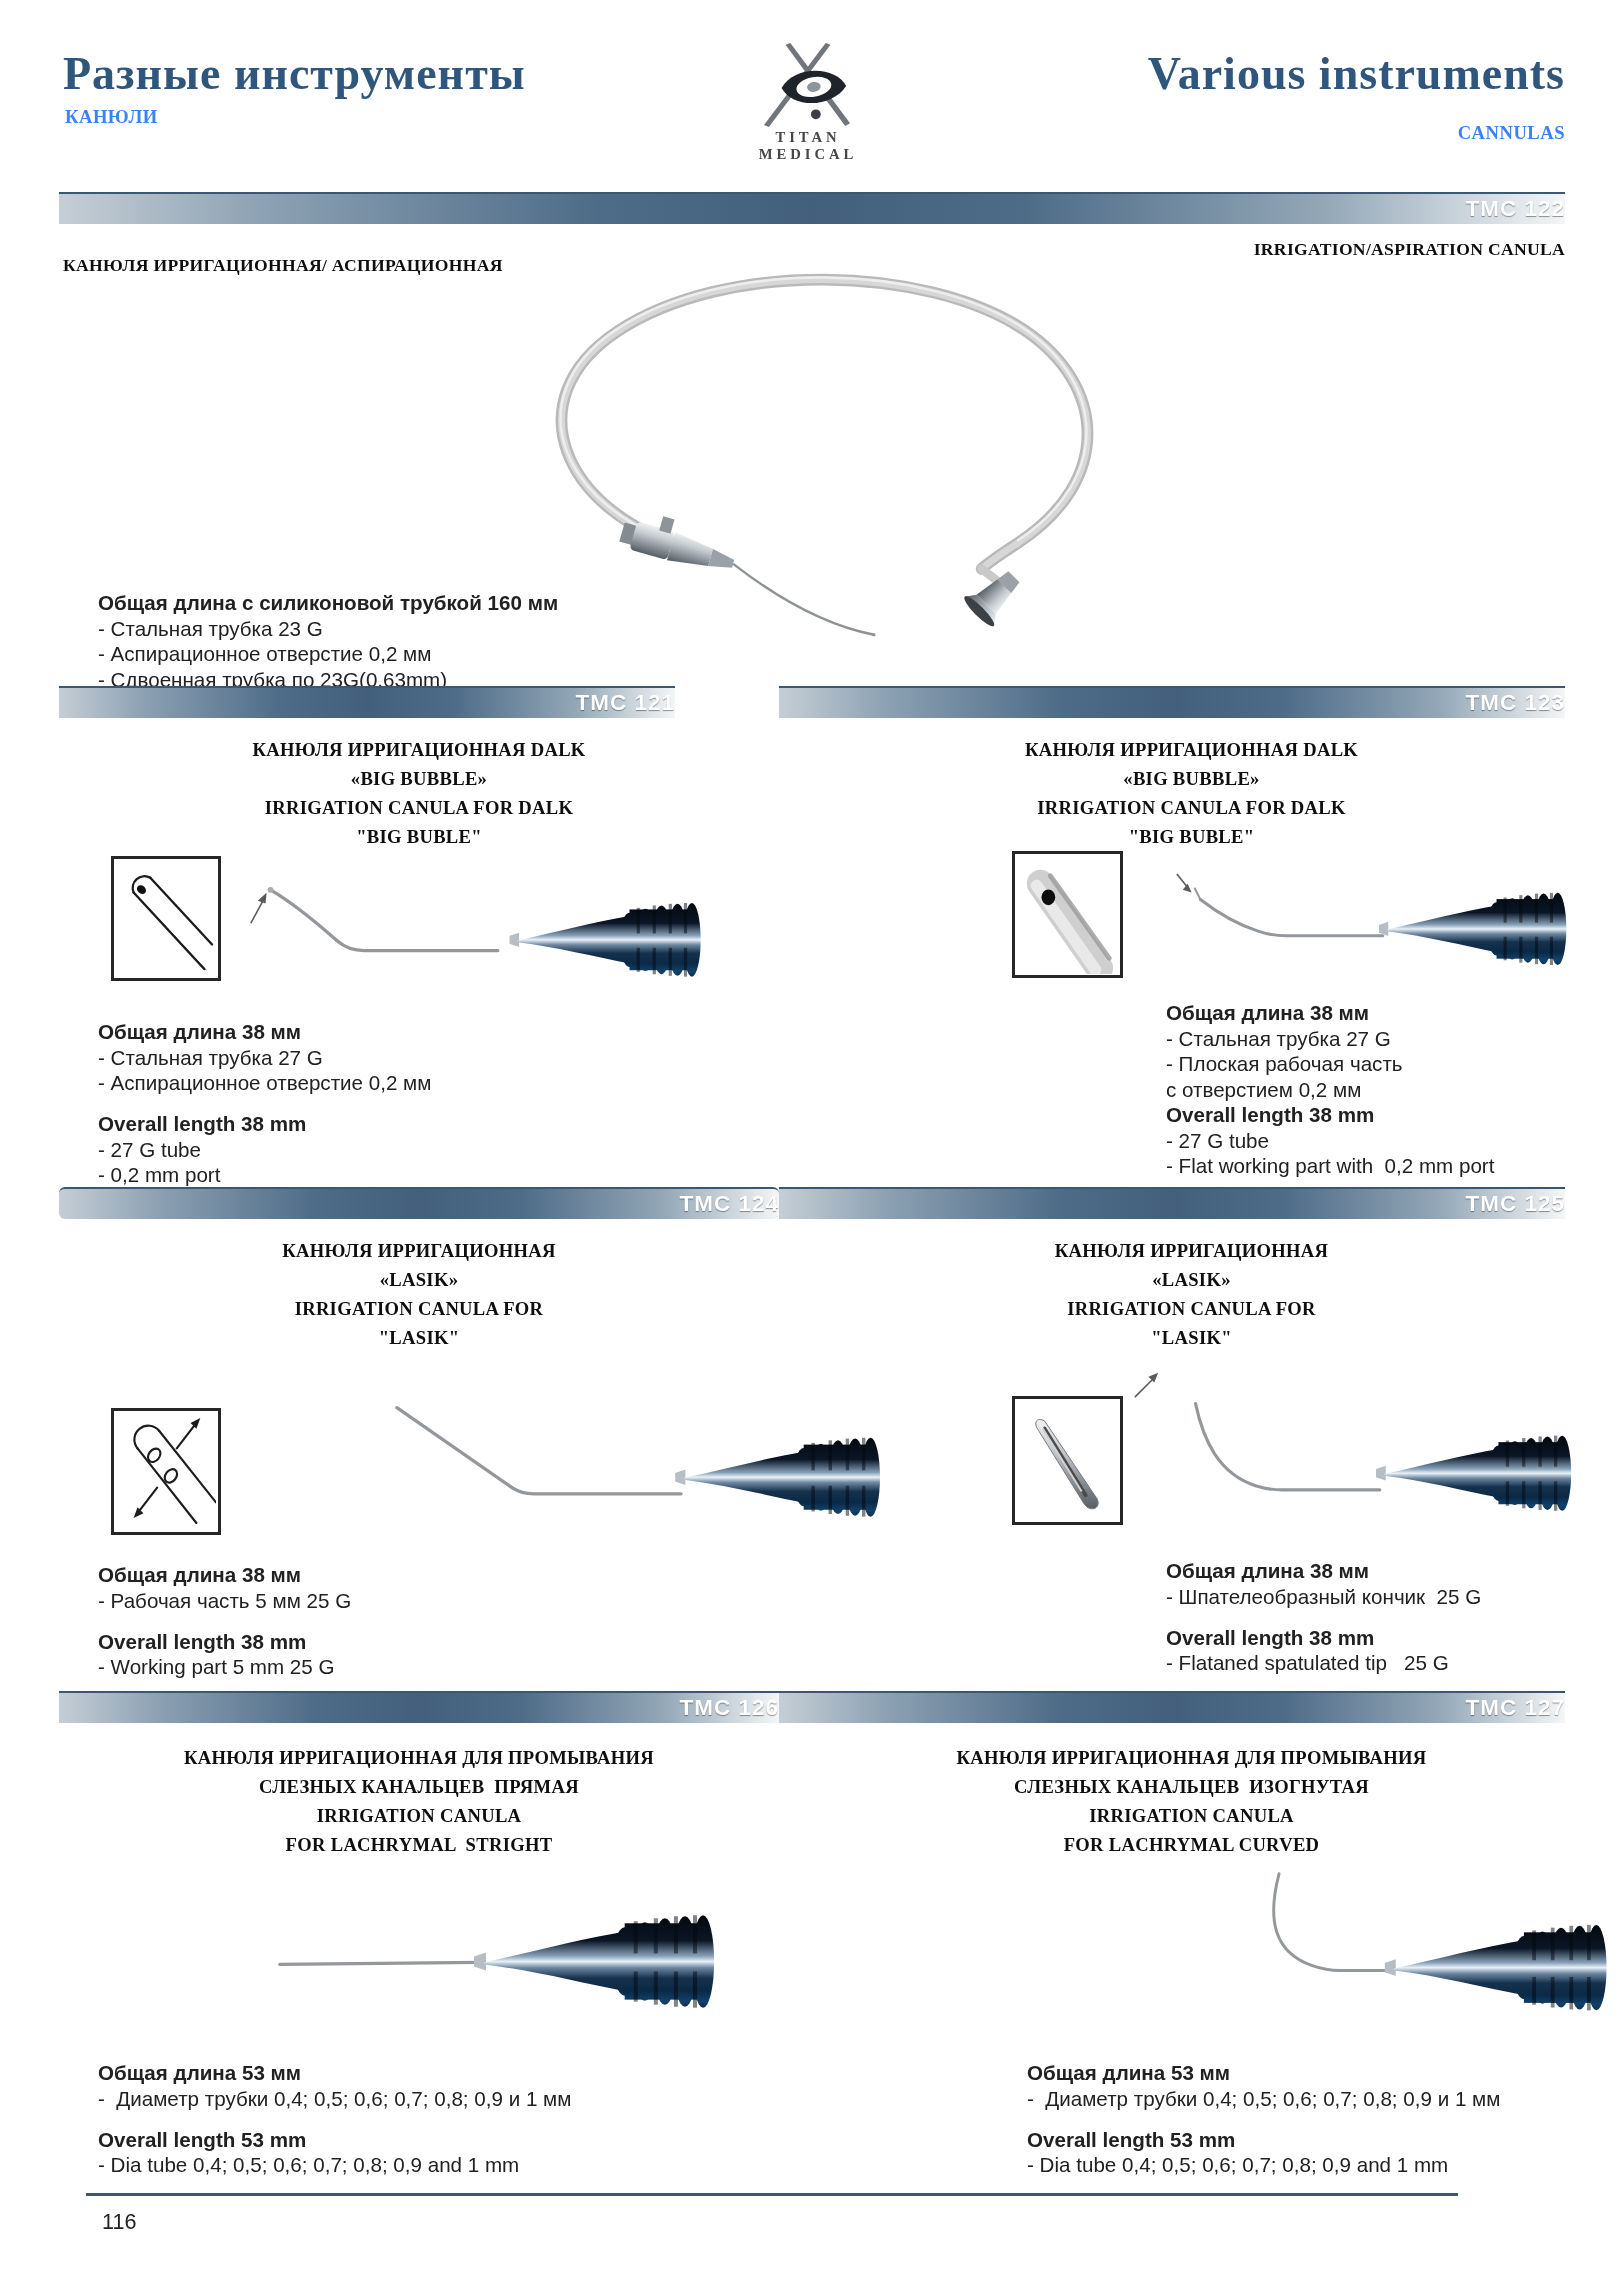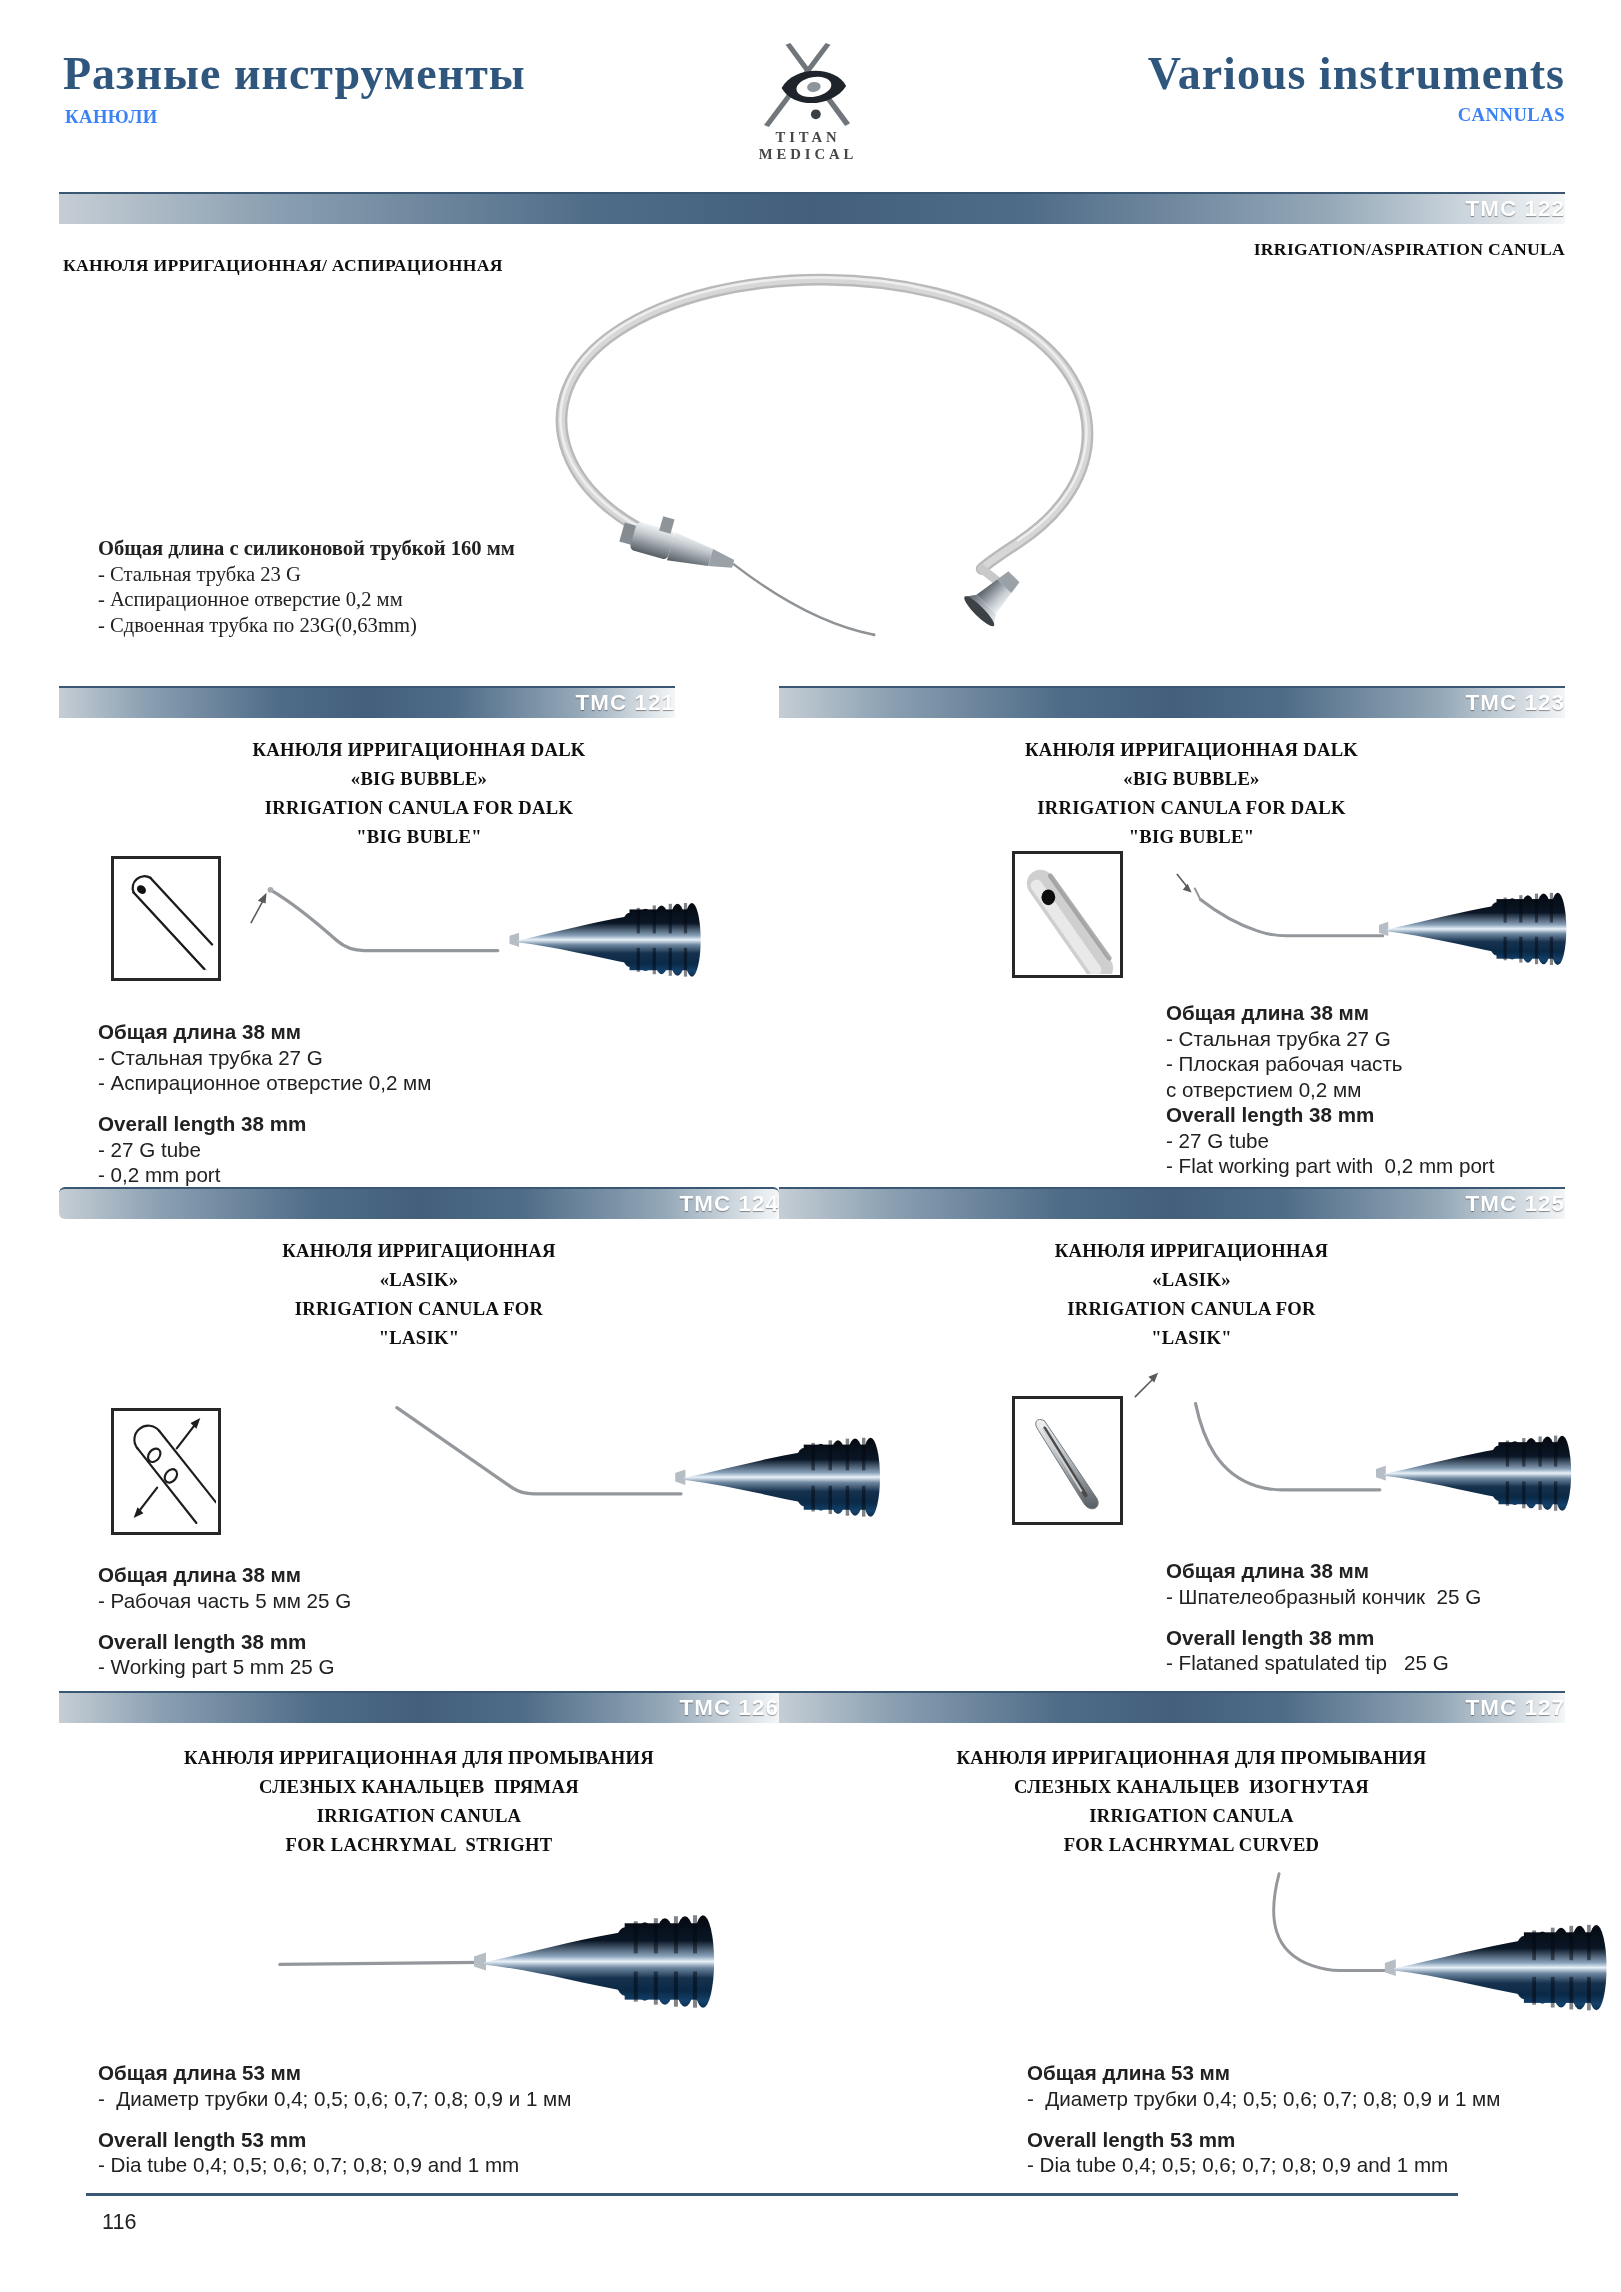--- a/index.html
+++ b/index.html
@@ -76,21 +76,21 @@
       </g>
     </symbol>
   </defs>
 </svg>
 
 <div class="page">
 
   <div class="h1" style="left:63px;top:47px;">Разные инструменты</div>
   <div class="hsub" style="left:65px;top:106px;">КАНЮЛИ</div>
   <div class="h1" style="right:56px;top:47px;text-align:right;">Various instruments</div>
-  <div class="hsub" style="right:56px;top:104px;text-align:right;">CANNULAS</div>
+  <div class="hsub" style="right:56px;top:122px;text-align:right;">CANNULAS</div>
 
   <div class="logo">
     <svg width="108" height="90" style="margin:0 auto" viewBox="0 0 110 92">
       <polygon points="10,88 15,90 78,6 73,4" fill="#70767c"></polygon>
       <polygon points="32,6 37,4 98,86 93,89" fill="#70767c"></polygon>
       <path d="M28,50 C42,26 84,28 94,48 C80,70 40,72 28,50 Z" fill="#1f242a"></path>
       <ellipse cx="61" cy="49" rx="18" ry="10" fill="#ffffff" transform="rotate(-10 61 49)"></ellipse>
       <ellipse cx="61" cy="49" rx="7" ry="5" fill="#8d949a" transform="rotate(-10 61 49)"></ellipse>
       <circle cx="63" cy="77" r="5" fill="#3a3f45"></circle>
     </svg>
@@ -119,21 +119,21 @@
     </g>
     <line x1="522" y1="312" x2="545" y2="330" stroke="#c9c9c9" stroke-width="9" stroke-linecap="round"></line>
     <g transform="translate(545,330) rotate(135)">
       <polygon points="-14,-8 0,-10 0,10 -14,8" fill="#9aa1a7"></polygon>
       <polygon points="0,-10 26,-14 26,14 0,10" fill="url(#metal)"></polygon>
       <polygon points="26,-14 36,-21 36,21 26,14" fill="url(#metal)"></polygon>
       <ellipse cx="36" cy="0" rx="5" ry="21" fill="#3c4146"></ellipse>
     </g>
   </svg>
 
-  <div class="specs" style="left:98px;top:536px;font-family:Liberation Serif, serif;">
+  <div class="specs" style="left:98px;top:590px;">
     <div class="h">Общая длина с силиконовой трубкой 160 мм</div>
     <div class="l">- Стальная трубка 23 G</div>
     <div class="l">- Аспирационное отверстие 0,2 мм</div>
     <div class="l">- Сдвоенная трубка по 23G(0,63mm)</div>
   </div>
 
   <div class="banner" style="left:59px;top:686px;width:616px;">
     <span class="code">TMC 121</span>
   </div>
   <div class="banner" style="left:779px;top:686px;width:786px;">

